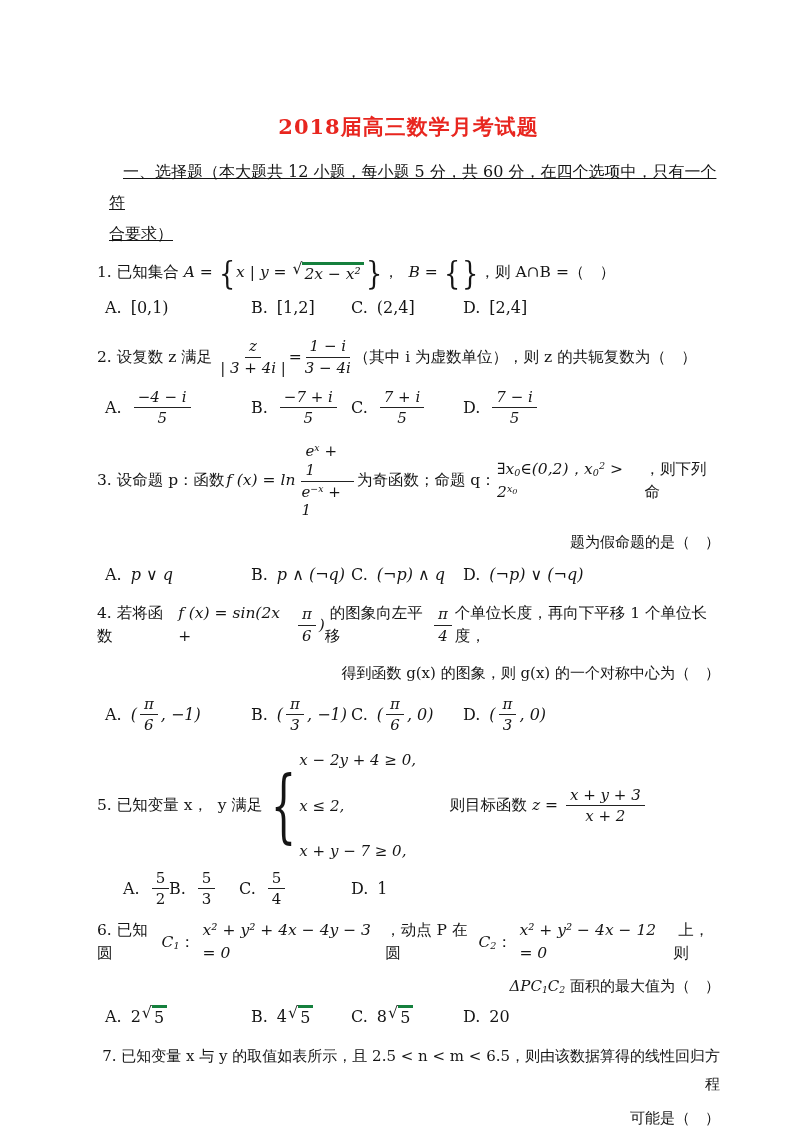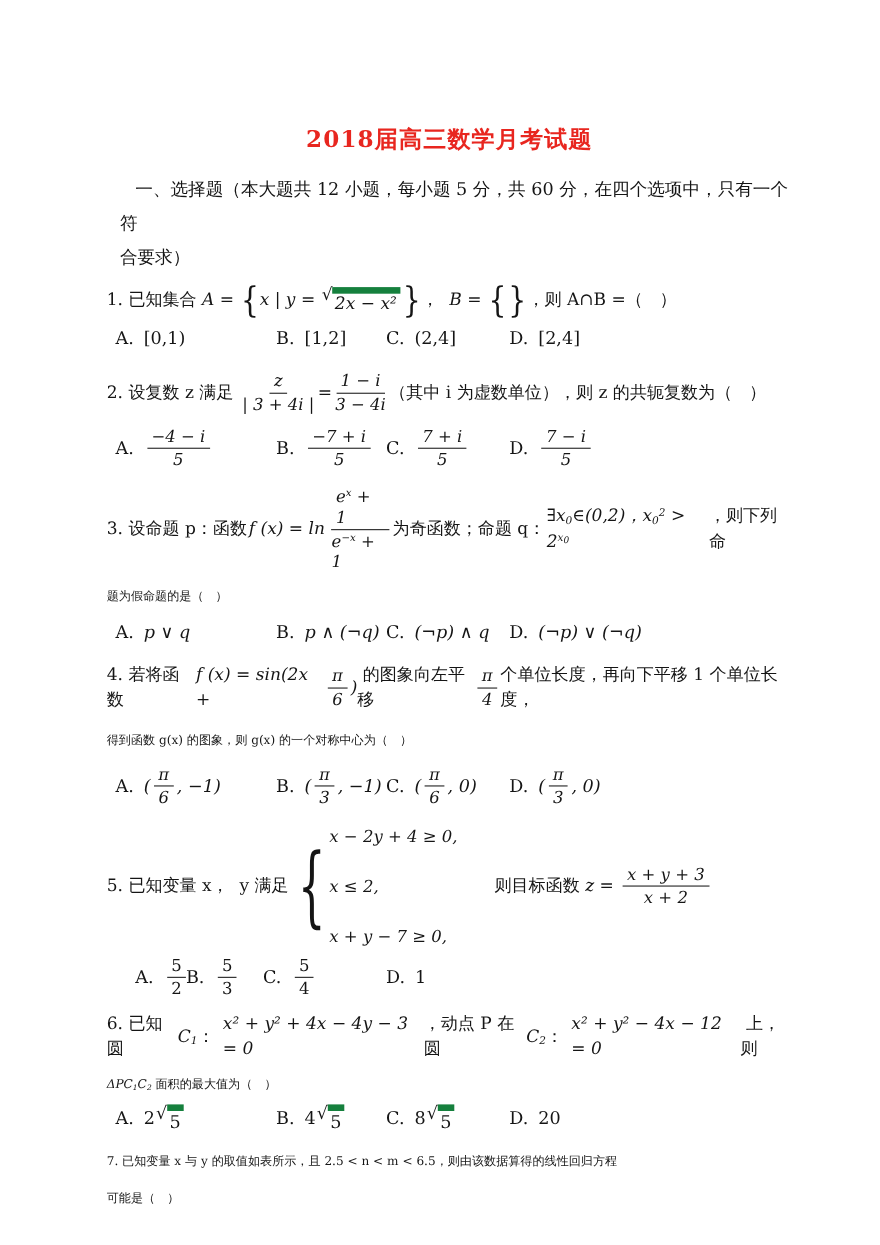--- a/index.html
+++ b/index.html
@@ -18,39 +18,39 @@
   }
   .title{
     text-align:center;
     font-size:21px;
     font-weight:bold;
     color:#e8261f;
     line-height:30px;
     margin:0 0 0 0;
     letter-spacing:1px;
   }
-  .intro{margin:14px 0 6px 0;padding-left:12px;line-height:31px;}
+  .intro{margin:14px 0 6px 0;padding-left:12px;line-height:31px;text-decoration:underline;}
   .intro .l1{text-indent:14px;}
   .zh{white-space:pre-wrap;}
   .m{font-style:italic;white-space:pre-wrap;}
   .upright{font-style:normal;}
   sup{font-size:0.62em;line-height:0;vertical-align:0.55em;}
   sub{font-size:0.62em;line-height:0;vertical-align:-0.25em;}
   sup sub{font-size:0.85em;}
   .frow{display:flex;align-items:center;flex-wrap:nowrap;white-space:nowrap;}
   .stem{font-size:15.5px;}
-  .line2{line-height:28px;font-size:11px;}
+  .line2{line-height:28px;font-size:15px;text-align:right;}
   
   .frac{display:inline-flex;flex-direction:column;align-items:center;vertical-align:middle;margin:0 3px;font-size:15px;line-height:1.25;}
   .frac .num{border-bottom:1px solid #222;padding:0 4px 1px 4px;}
   .frac .den{padding-top:1px;}
   
   .sqrt{display:inline-flex;align-items:flex-start;vertical-align:middle;margin:0 1px;}
   .sqrt .sign{font-style:normal;line-height:1.1;transform:translateY(-1px);}
-  .sqrt .rad{border-top:6px solid #15803d;padding:0 3px 0 2px;line-height:1.2;}
+  .sqrt .rad{border-top:3px solid #15803d;padding:0 3px 0 2px;line-height:1.2;}
   
   .bigb{font-style:normal;font-size:32px;line-height:1;font-weight:400;transform:scaleX(.8);margin:0 -1px;}
   
   .cases{display:inline-flex;align-items:center;vertical-align:middle;margin:0 4px;}
   .cases .cbrace{font-style:normal;font-size:80px;font-weight:200;line-height:0.95;transform:scaleX(.5);margin:0 -10px 0 -8px;}
   .cases .cbody{display:inline-flex;flex-direction:column;gap:23px;text-align:left;font-size:15px;}
   
   .optrow{display:flex;align-items:center;padding-left:8px;line-height:26px;}
   .optrow .o1{width:146px;}
   .optrow .o2{width:100px;}

